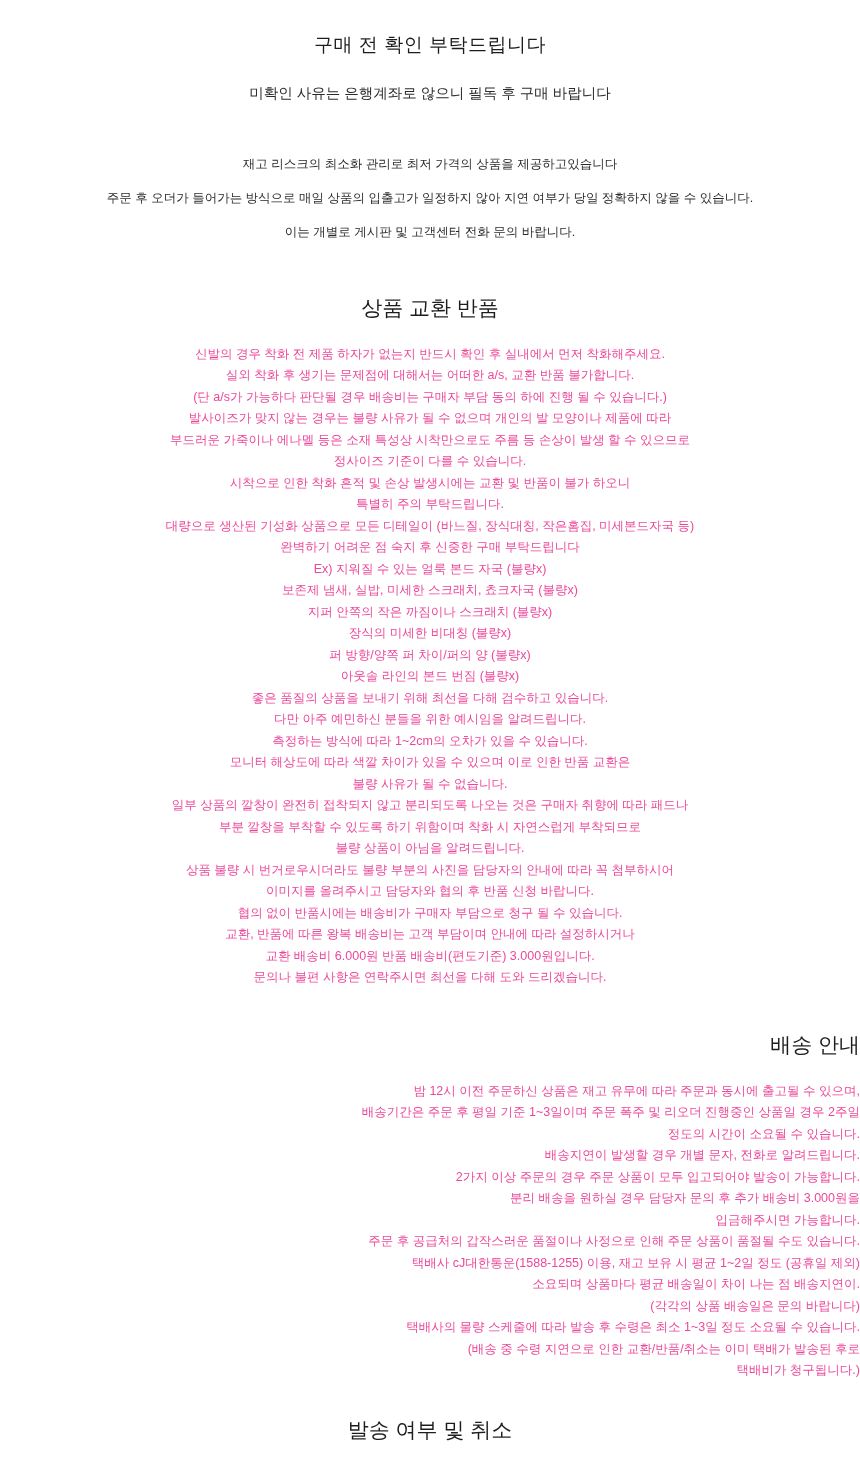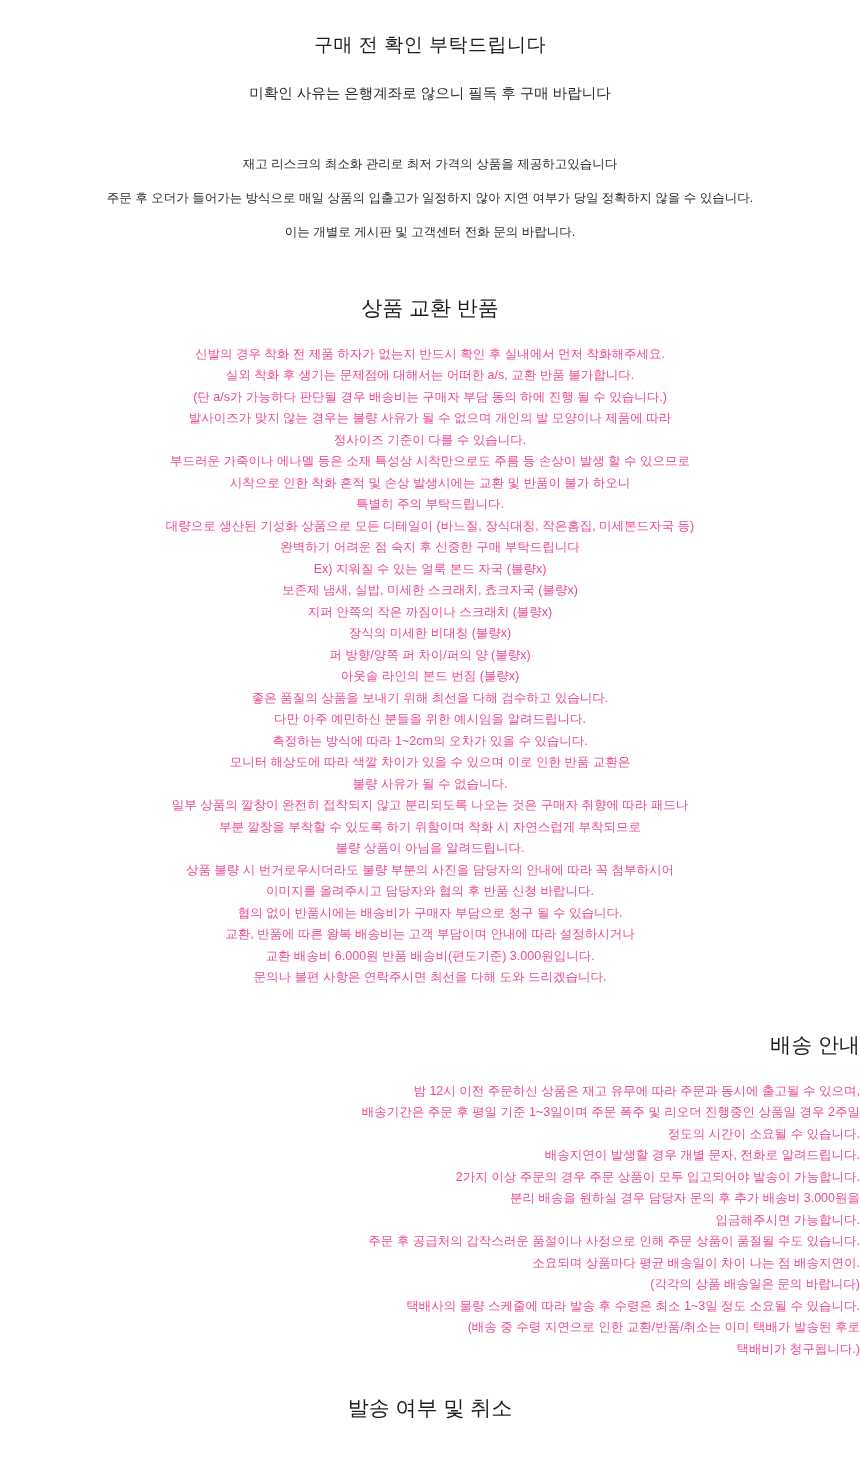--- a/index.html
+++ b/index.html
@@ -80,22 +80,22 @@
     <p>이는 개별로 게시판 및 고객센터 전화 문의 바랍니다.</p>
   </div>
 
   <div class="sec-gap-1 center">
     <h2 class="section-heading">상품 교환 반품</h2>
     <div class="body-block">
       <p>신발의 경우 착화 전 제품 하자가 없는지 반드시 확인 후 실내에서 먼저 착화해주세요.</p>
       <p>실외 착화 후 생기는 문제점에 대해서는 어떠한 a/s, 교환 반품 불가합니다.</p>
       <p>(단 a/s가 가능하다 판단될 경우 배송비는 구매자 부담 동의 하에 진행 될 수 있습니다.)</p>
       <p>발사이즈가 맞지 않는 경우는 불량 사유가 될 수 없으며 개인의 발 모양이나 제품에 따라</p>
+      <p>부드러운 가죽이나 에나멜 등은 소재 특성상 시착만으로도 주름 등 손상이 발생 할 수 있으므로</p>
       <p>정사이즈 기준이 다를 수 있습니다.</p>
-      <p>부드러운 가죽이나 에나멜 등은 소재 특성상 시착만으로도 주름 등 손상이 발생 할 수 있으므로</p>
       <p>시착으로 인한 착화 흔적 및 손상 발생시에는 교환 및 반품이 불가 하오니</p>
       <p>특별히 주의 부탁드립니다.</p>
       <p>대량으로 생산된 기성화 상품으로 모든 디테일이 (바느질, 장식대칭, 작은홈집, 미세본드자국 등)</p>
       <p>완벽하기 어려운 점 숙지 후 신중한 구매 부탁드립니다</p>
       <p>Ex) 지워질 수 있는 얼룩 본드 자국 (불량x)</p>
       <p>보존제 냄새, 실밥, 미세한 스크래치, 쵸크자국 (불량x)</p>
       <p>지퍼 안쪽의 작은 까짐이나 스크래치 (불량x)</p>
       <p>장식의 미세한 비대칭 (불량x)</p>
       <p>퍼 방향/양쪽 퍼 차이/퍼의 양 (불량x)</p>
       <p>아웃솔 라인의 본드 번짐 (불량x)</p>
@@ -120,20 +120,21 @@
     <h2 class="section-heading">배송 안내</h2>
     <div class="body-block">
       <p>밤 12시 이전 주문하신 상품은 재고 유무에 따라 주문과 동시에 출고될 수 있으며,</p>
       <p>배송기간은 주문 후 평일 기준 1~3일이며 주문 폭주 및 리오더 진행중인 상품일 경우 2주일</p>
       <p>정도의 시간이 소요될 수 있습니다.</p>
       <p>배송지연이 발생할 경우 개별 문자, 전화로 알려드립니다.</p>
       <p>2가지 이상 주문의 경우 주문 상품이 모두 입고되어야 발송이 가능합니다.</p>
       <p>분리 배송을 원하실 경우 담당자 문의 후 추가 배송비 3.000원을</p>
       <p>입금해주시면 가능합니다.</p>
       <p>주문 후 공급처의 갑작스러운 품절이나 사정으로 인해 주문 상품이 품절될 수도 있습니다.</p>
+      <p>택배사 cJ대한통운(1588-1255) 이용, 재고 보유 시 평균 1~2일 정도 (공휴일 제외)</p>
       <p>소요되며 상품마다 평균 배송일이 차이 나는 점 배송지연이.</p>
       <p>(각각의 상품 배송일은 문의 바랍니다)</p>
       <p>택배사의 물량 스케줄에 따라 발송 후 수령은 최소 1~3일 정도 소요될 수 있습니다.</p>
       <p>(배송 중 수령 지연으로 인한 교환/반품/취소는 이미 택배가 발송된 후로</p>
       <p>택배비가 청구됩니다.)</p>
     </div>
   </div>
 
   <div class="sec-gap-3 center">
     <h2 class="section-heading">발송 여부 및 취소</h2>

